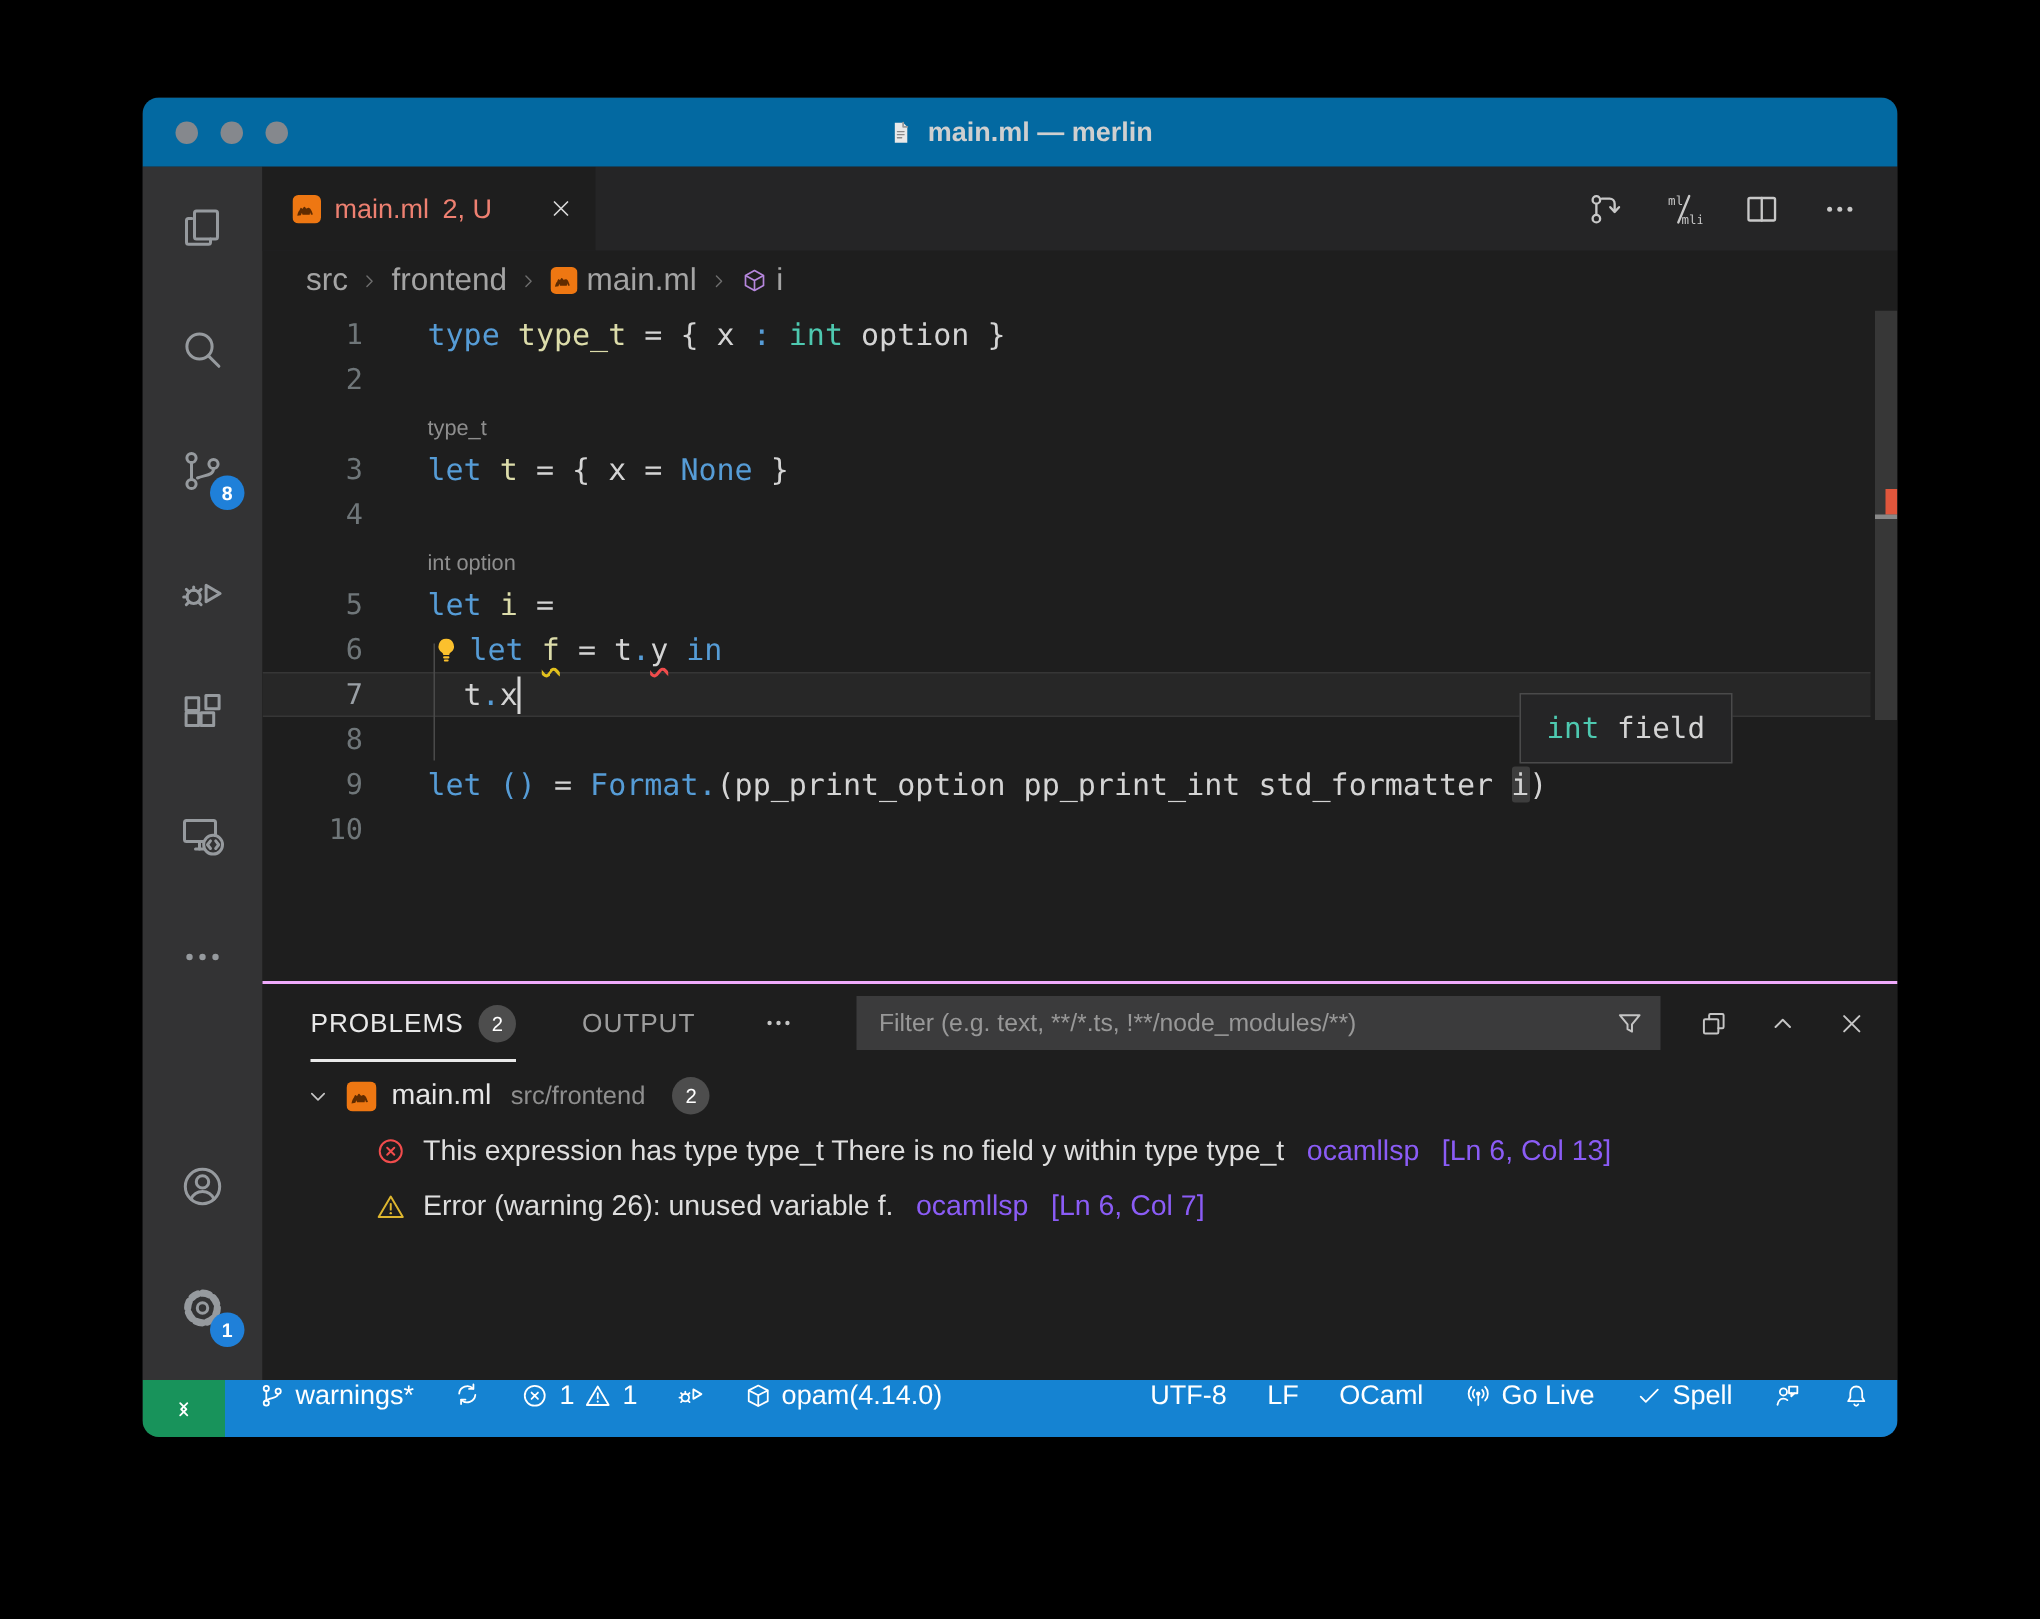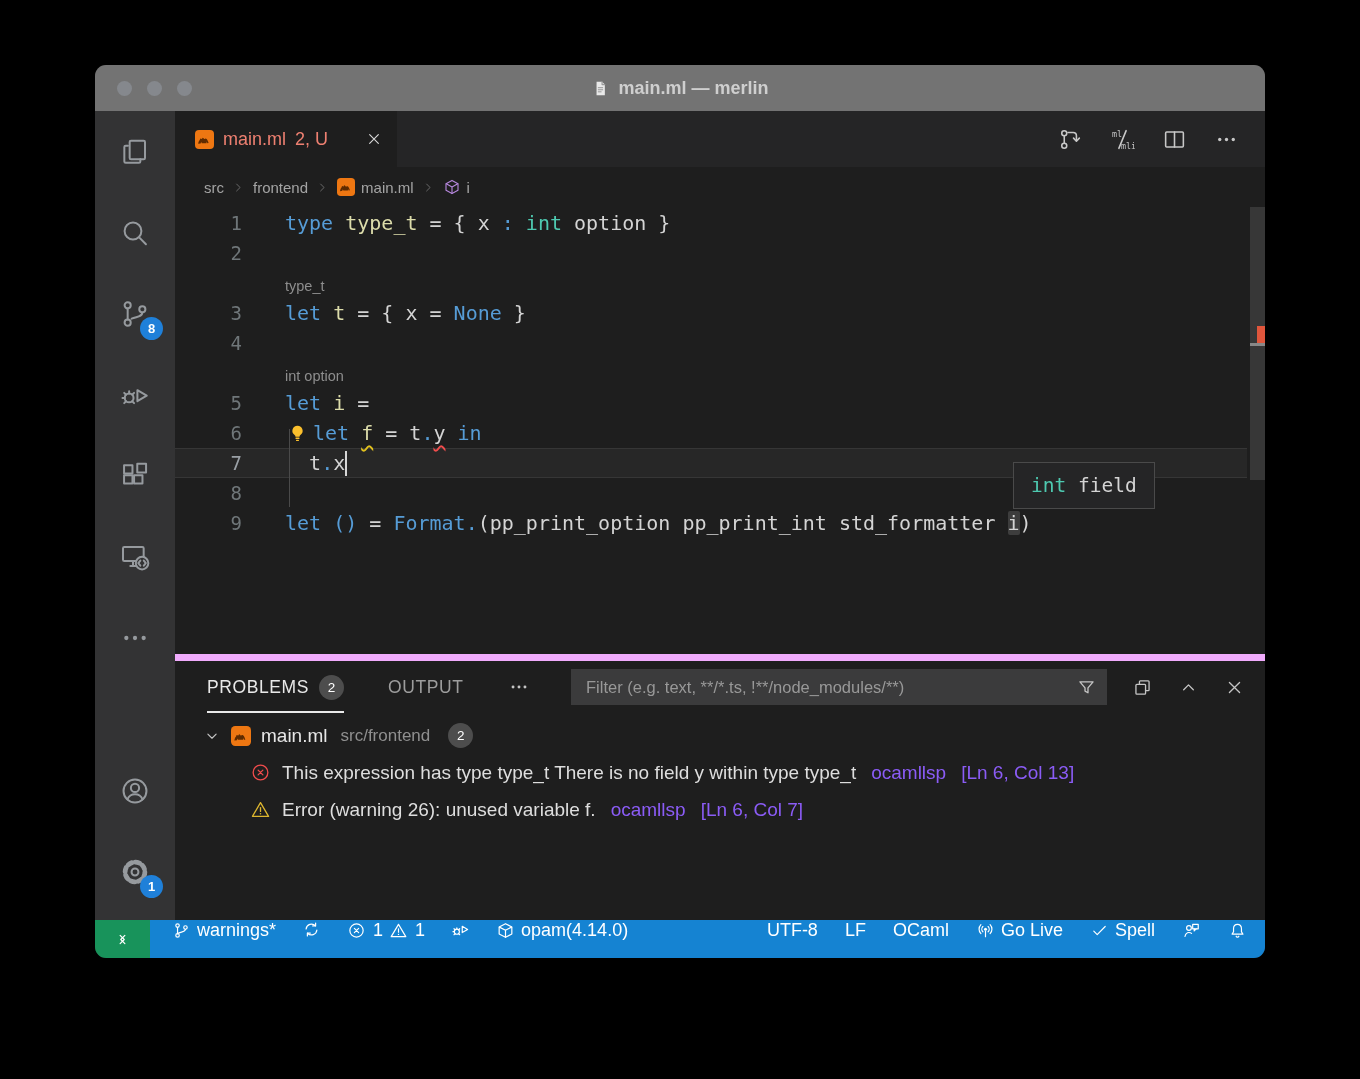--- a/index.html
+++ b/index.html
@@ -8,21 +8,21 @@
     width:1360px; height:1079px; background:#000; position:relative;
     font-family:"Liberation Sans", sans-serif; overflow:hidden;
     -webkit-font-smoothing:antialiased;
   }
   .window {
     position:absolute; left:95px; top:65px; width:1170px; height:893px;
     background:#1e1e1e; border-radius:11px; overflow:hidden;
     display:flex; flex-direction:column;
   }
   
-  .titlebar { height:46px; flex:0 0 auto; background:#737373; position:relative;
+  .titlebar { height:46px; flex:0 0 auto; background:#0369a1; position:relative;
     display:flex; align-items:center;text-decoration:underline; }
   .lights { display:flex; gap:15px; margin-left:22px; }
   .light { width:15px; height:15px; border-radius:50%; background:#85888d; }
   .wtitle { position:absolute; left:0; right:0; display:flex; justify-content:center;
     align-items:center; gap:8px; color:#cfcfcf; font-size:18px; font-weight:bold; pointer-events:none; }
   
   .body-row { flex:1; display:flex; min-height:0; }
   .activitybar { width:80px; flex:0 0 auto; background:#333334; display:flex;
     flex-direction:column; align-items:center; color:#9a9d a1; }
   .ab-item { width:80px; height:81px; display:flex; align-items:center; justify-content:center;
@@ -35,21 +35,21 @@
   
   .editor-col { flex:1; display:flex; flex-direction:column; min-width:0; background:#1e1e1e; }
   .tabbar { height:56px; flex:0 0 auto; background:#252526; display:flex; align-items:stretch; }
   .tab { width:222px; background:#1e1e1e; display:flex; align-items:center; gap:9px;
     padding:0 14px 0 20px; font-size:18px; color:#ee8071; }
   .tab .ic.file { width:19px; height:19px; }
   .tab-close { width:18px; height:18px; color:#d8d8d8; margin-left:auto; }
   .editor-actions { margin-left:auto; display:flex; align-items:center; gap:27px; padding-right:26px; color:#c8c8c8; }
   .editor-actions .ic { width:25px; height:25px; }
   .breadcrumbs { height:40px; flex:0 0 auto; display:flex; align-items:center; gap:7px;
-    padding-left:29px; color:#a4a4a4; font-size:15px; }
+    padding-left:29px; color:#a4a4a4; font-size:21px; }
   .breadcrumbs .sep { width:15px; height:15px; color:#6e6e6e; }
   .breadcrumbs .ic.crumb { width:18px; height:18px; }
   .bc-cube { color:#b687dd; }
   
   .editor { flex:1; position:relative; overflow:hidden;
     font-family:"DejaVu Sans Mono", monospace; font-size:20px; color:#d4d4d4; }
   .lines { position:absolute; left:0; top:1px; right:18px; }
   .line { height:30px; display:flex; align-items:center; white-space:pre; }
   .gutter { width:110px; flex:0 0 auto; text-align:right; padding-right:43px;
     color:#6f7679; font-size:19px; }
@@ -67,21 +67,21 @@
   .indent-guide { position:absolute; left:114px; top:222px; width:1px; height:78px; background:#4a4a4a; }
   .hover-tip { position:absolute; left:838px; top:255px; height:47px; background:#252526;
     border:1px solid #4a4a4a; display:flex; align-items:center; padding:0 17px;
     font-size:19.5px; white-space:pre; }
   
   .overview { position:absolute; right:0; top:0; bottom:0; width:17px; }
   .ov-thumb { position:absolute; right:0; top:0; width:15px; height:273px; background:rgba(130,130,130,0.25); }
   .ov-err { position:absolute; right:0; top:119px; width:8px; height:17px; background:#e0563c; }
   .ov-cursor { position:absolute; right:0; top:136px; width:15px; height:3px; background:rgba(190,190,190,0.6); }
   
-  .panel { height:266px; flex:0 0 auto; border-top:7px solid #f0abfc; display:flex; flex-direction:column; }
+  .panel { height:266px; flex:0 0 auto; border-top:2px solid #f0abfc; display:flex; flex-direction:column; }
   .panel-head { height:52px; flex:0 0 auto; display:flex; align-items:center; padding:0 20px 0 32px; }
   .ptab { display:flex; align-items:center; gap:10px; margin-right:44px; font-size:17.5px;
     letter-spacing:0.6px; color:#9d9d9d; height:100%; }
   .ptab.active { color:#e9e9e9; border-bottom:2px solid #e9e9e9; padding-top:2px; }
   .pbadge { min-width:25px; height:25px; border-radius:13px; background:#4d4d4d; color:#fff;
     font-size:13.5px; letter-spacing:0; display:flex; align-items:center; justify-content:center; }
   .ptab-more { width:22px; height:22px; color:#c5c5c5; margin-right:0; }
   .filter-wrap { margin-left:auto; display:flex; align-items:center; gap:25px; }
   .filter-box { width:536px; height:36px; background:#3b3b3c; display:flex; align-items:center;
     padding:0 10px 0 13px; }
@@ -341,20 +341,21 @@
             <div class="line lens"><span class="gutter"></span><span class="codepart">int option</span></div>
             <div class="line"><span class="gutter">5</span><span class="codepart"><span class="tk-kw">let</span><span> </span><span class="tk-def">i</span><span> =</span></span></div>
             <div class="line"><span class="gutter">6</span><span class="codepart"><span class="ic bulb-ic"><svg viewBox="0 0 24 24" fill="none" stroke="currentColor" stroke-width="1.5" stroke-linecap="round" stroke-linejoin="round">
                     <path fill="#fbc02d" stroke="none" d="M12 3.2a5.8 5.8 0 0 1 3.3 10.6c-.6.5-1 1.1-1 1.9H9.7c0-.8-.4-1.4-1-1.9A5.8 5.8 0 0 1 12 3.2Z"></path>
                     <rect x="9.6" y="16.6" width="4.8" height="1.7" rx=".8" fill="#fbc02d" stroke="none"></rect>
                     <rect x="10.2" y="19" width="3.6" height="1.5" rx=".7" fill="#fbc02d" stroke="none"></rect>
                   </svg></span><span class="tk-kw">let</span><span> </span><span class="tk-def squig-y">f</span><span> = t</span><span class="tk-kw">.</span><span class="squig-r">y</span><span> </span><span class="tk-kw">in</span></span></div>
             <div class="line current"><span class="gutter" style="color: rgb(154, 160, 166);">7</span><span class="codepart"><span>  t</span><span class="tk-kw">.</span><span>x</span><span class="cursor"></span></span></div>
             <div class="line"><span class="gutter">8</span><span class="codepart"></span></div>
             <div class="line"><span class="gutter">9</span><span class="codepart"><span class="tk-kw">let</span><span> </span><span class="tk-kw">()</span><span> = </span><span class="tk-kw">Format.</span><span>(pp_print_option pp_print_int std_formatter </span><span class="word-hl">i</span><span>)</span></span></div>
+            <div class="line"><span class="gutter">10</span><span class="codepart"></span></div>
           </div>
         <div class="indent-guide"></div>
         <div class="hover-tip" id="hover-tip"><span class="tk-ty">int</span><span> field</span></div>
         <div class="overview">
           <div class="ov-thumb"></div>
           <div class="ov-err"></div>
           <div class="ov-cursor"></div>
         </div>
       </div>
 

